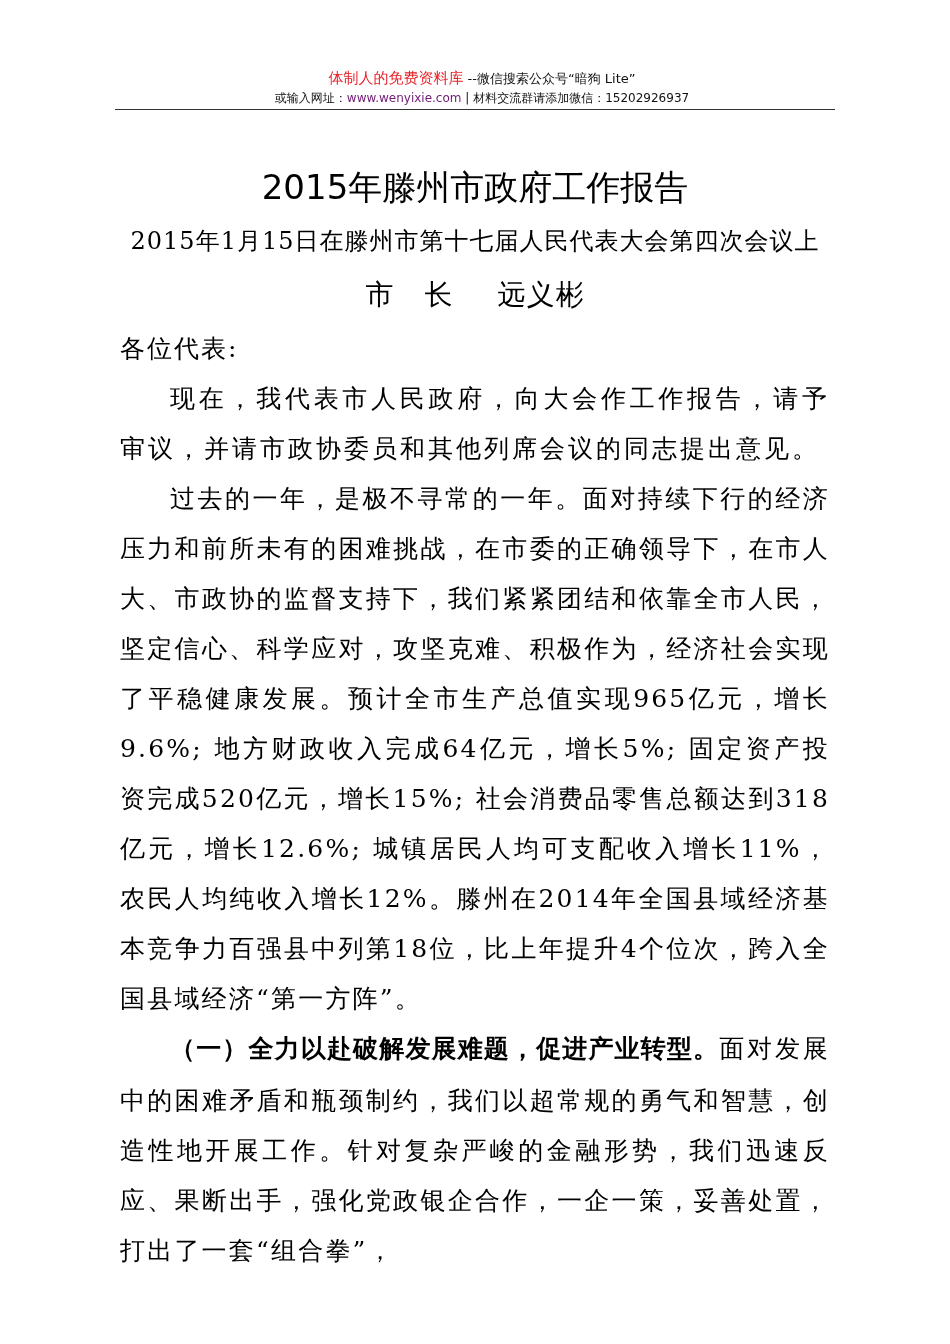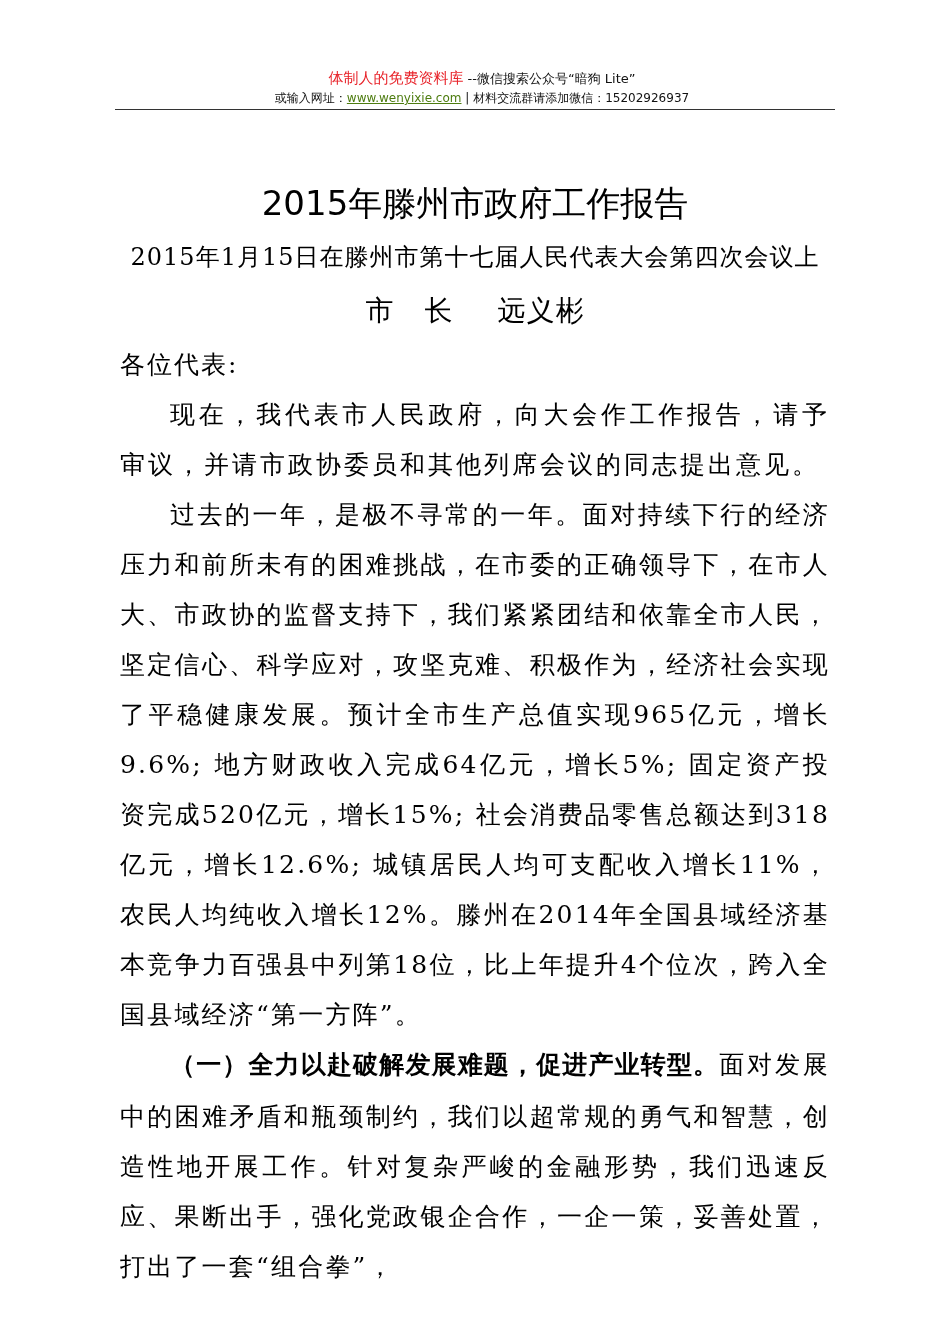--- a/index.html
+++ b/index.html
@@ -31,35 +31,34 @@
       color: #e8232a;
       font-size: 15px;
       font-weight: normal;
     }
     .wm-line2 {
       font-size: 12px;
       line-height: 18px;
       color: #111;
     }
     .wm-link {
-      color: #4d7c0f;
-      text-decoration: underline;
+      color: #701a75;
     }
     .wm-rule {
       position: absolute;
       left: 115px;
       top: 109px;
       width: 720px;
       height: 0;
       border-top: 1.5px solid #333;
     }
     .doc {
       position: absolute;
       left: 120px;
-      top: 178px;
+      top: 162px;
       width: 710px;
       font-family: "DejaVu Serif", serif;
     }
     .title {
       text-align: center;
       font-family: "DejaVu Sans", sans-serif;
       font-size: 34px;
       line-height: 50px;
       margin: 0;
       font-weight: normal;

